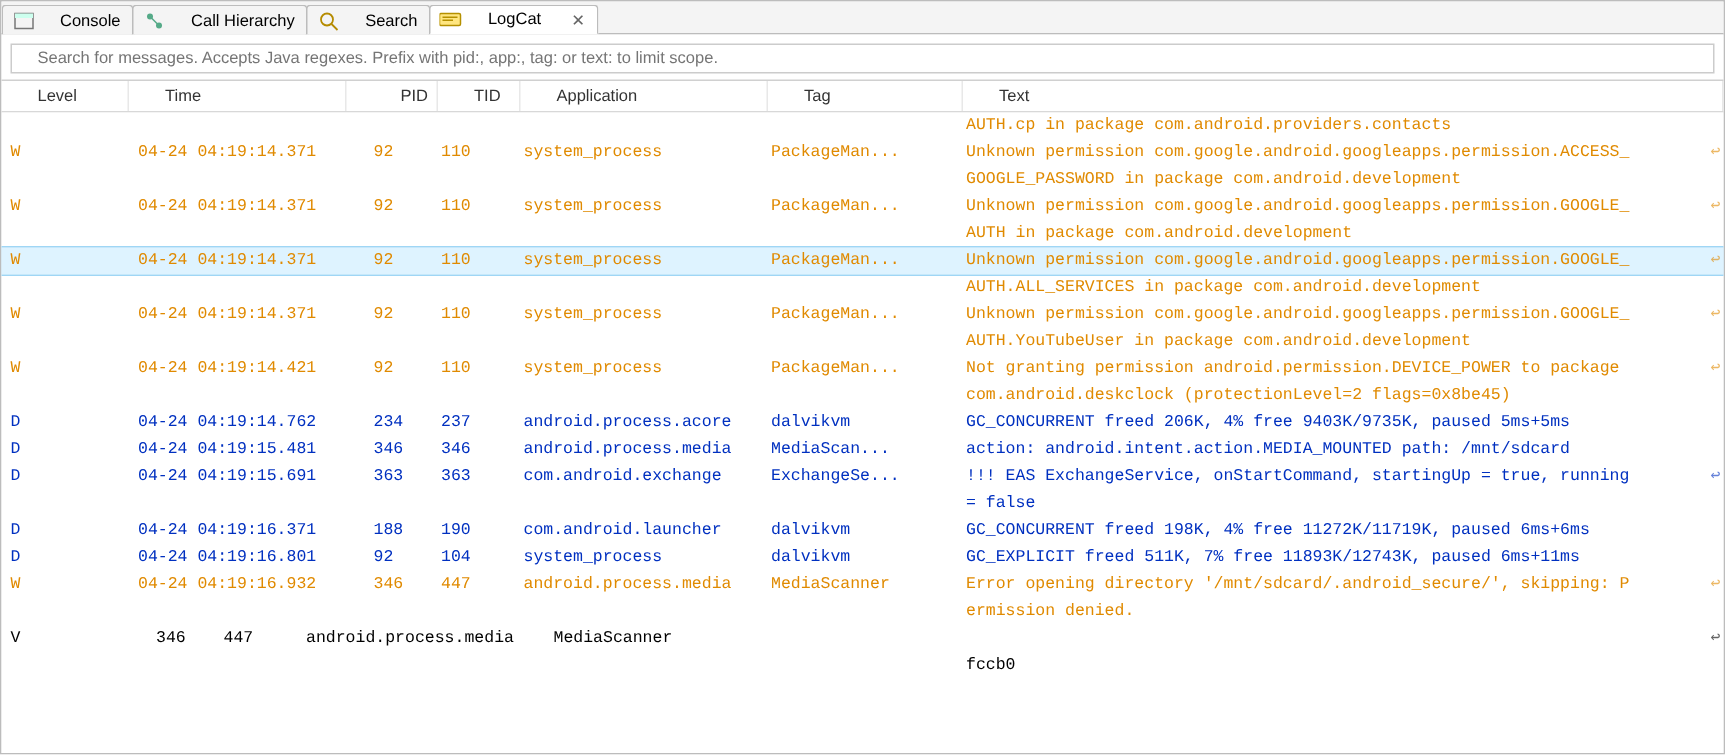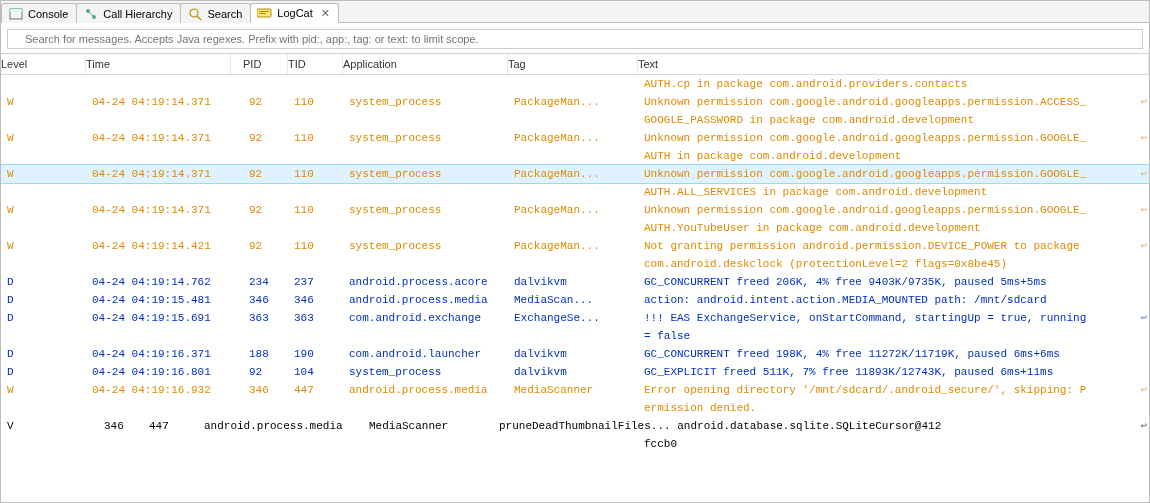--- a/index.html
+++ b/index.html
@@ -24,21 +24,21 @@
     display: flex;
     align-items: flex-end;
     height: 22px;
     background: #f4f4f4;
     padding-left: 0;
     border-bottom: 1px solid #bcbcbc;
   }
   .tab {
     display: flex;
     align-items: center;
-    gap: 4px;
+    gap: 16px;
     padding: 2px 8px 2px 6px;
     border: 1px solid #bcbcbc;
     border-bottom: none;
     background: #f4f4f4;
     border-radius: 3px 3px 0 0;
     margin-right: -1px;
     height: 20px;
     position: relative;
     top: 1px;
   }
@@ -64,21 +64,21 @@
   }
   
   .header-row {
     display: flex;
     background: #fff;
     border-bottom: 1px solid #d8d8d8;
     font-size: 11px;
     color: #333;
   }
   .header-row .col {
-    padding: 4px 0;
+    padding: 4px 24px;
     border-right: 1px solid #e8e8e8;
     white-space: nowrap;
     overflow: hidden;
   }
   
   .rows {
     flex: 1;
     overflow: hidden;
     background: #fff;
     font-family: Consolas, "Courier New", monospace;
@@ -366,21 +366,20 @@
         <div class="col c-app"></div>
         <div class="col c-tag"></div>
         <div class="col c-text text">ermission denied.</div>
       </div>
       <div class="row level-V">
         <div class="col c-level">V</div>
         <div class="col c-pid">346</div>
         <div class="col c-tid">447</div>
         <div class="col c-app">android.process.media</div>
         <div class="col c-tag">MediaScanner</div>
-        <div class="col c-text text">pruneDeadThumbnailFiles... android.database.sqlite.SQLiteCursor@412</div>
         <span class="wrapmark">↩</span>
       </div>
       <div class="row level-V">
         <div class="col c-level"></div>
         <div class="col c-time"></div>
         <div class="col c-pid"></div>
         <div class="col c-tid"></div>
         <div class="col c-app"></div>
         <div class="col c-tag"></div>
         <div class="col c-text text">fccb0</div>

